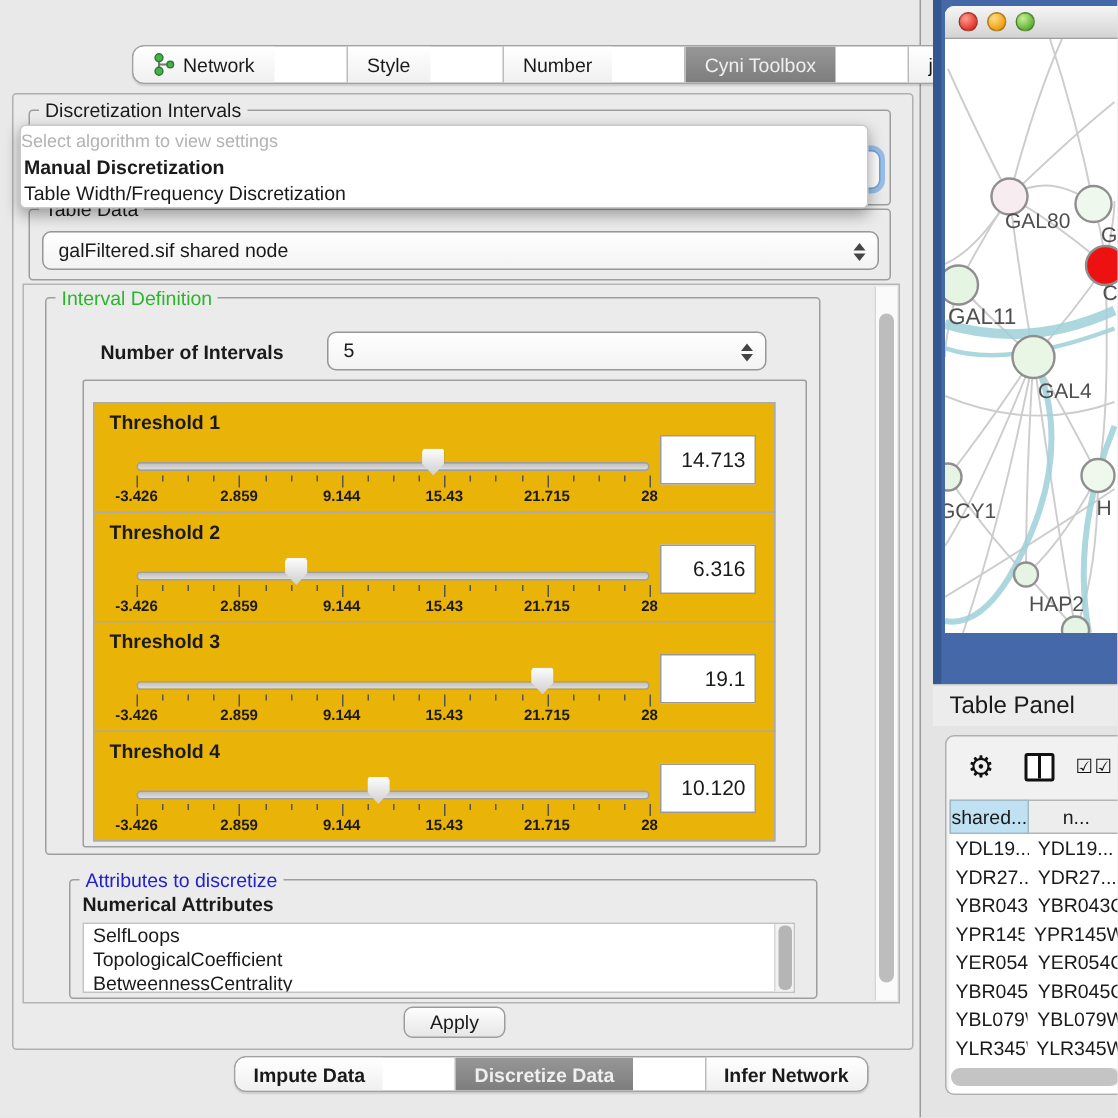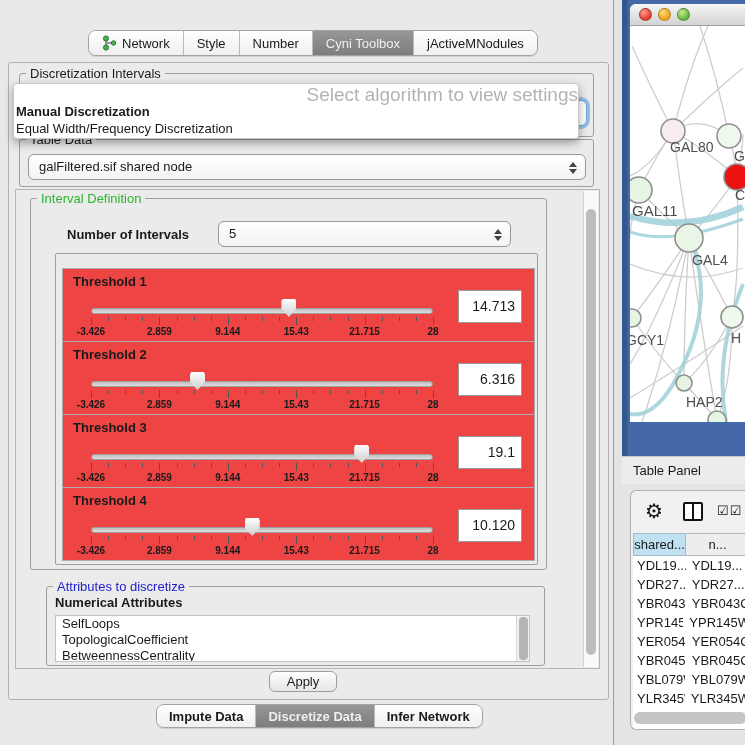--- a/index.html
+++ b/index.html
@@ -14,21 +14,21 @@
   .cp-titlebar { position:absolute; left:0; top:0; right:0; height:25px;
         background:linear-gradient(#f3f3f3,#ddd); border-bottom:1px solid #b2b2b2;
         display:flex; align-items:center; padding:0 10px; font-size:13px; }
   .cp-title { flex:1; }
   .float-box { width:11px; height:11px; border:1.5px solid #2a2a2a; border-radius:2px; margin-right:12px; }
   .close-x { font-size:13px; font-weight:bold; }
 
   
   .segbar { position:absolute; display:flex; border:1px solid #a2a2a2; border-radius:8px;
             overflow:hidden; background:#fff; height:26px;
-            box-shadow:0 1px 1px rgba(0,0,0,.12); }
+            box-shadow:0 1px 1px rgba(0,0,0,.12);gap:48px; }
   .seg { display:flex; align-items:center; gap:5px; padding:0 13px; font-size:13px;
          background:linear-gradient(#ffffff,#f0f0f0); border-left:1px solid #bbb; white-space:nowrap; }
   .seg:first-child { border-left:none; }
   .seg.active { background:linear-gradient(#979797,#7d7d7d); color:#efefef; }
   .topbar { top:30px; left:88px; }
   .botbar { top:704px; left:156px; height:24px; }
   .botbar .seg { padding:0 12px; font-weight:bold; }
 
   
   .content { position:absolute; left:8px; top:62px; width:601px; height:638px;
@@ -49,41 +49,41 @@
   .stepper:after  { border-top:5px solid #444; }
 
   
   .algo-group { left:10px; top:10px; width:575px; height:64px; }
   .algo-combo { left:8px; top:26px; right:6px; background:#fff;
                 border:1px solid #6ea3d8; box-shadow:0 0 0 3px rgba(96,160,228,.6); }
   
   .popup { position:absolute; left:4px; top:20px; width:566px; height:56px; z-index:6;
            background:#fff; border:1px solid #c9c9c9; border-radius:4px;
            box-shadow:0 4px 10px rgba(0,0,0,.35); padding-top:2px; }
-  .popup .ph { text-align:right; color:#b3b3b3; font-size:19px; line-height:17px; }
+  .popup .ph { text-align:left; color:#b3b3b3; font-size:12px; line-height:17px; }
   .popup .opt { font-size:13px; line-height:17px; padding-left:2px; }
   .popup .opt:first-child { font-weight:bold; }
 
   .tdata-group { left:10px; top:76px; width:575px; height:48px; }
   .tdata-combo { left:8px; top:14px; right:7px; }
 
   
   .scrollpane { position:absolute; left:6px; top:126px; width:585px; height:480px;
                 border:1px solid #b5b5b5; background:#ebebeb; }
   .vsb { position:absolute; top:1px; bottom:1px; right:1px; width:15px;
          background:#fafafa; border-left:1px solid #d5d5d5; }
   .vsb .thumbv { position:absolute; left:2px; width:10px; border-radius:5px; background:#bdbdbd; }
 
   .interval-group { left:14px; top:8px; width:517px; height:372px; }
   .noi-label { position:absolute; left:36px; top:28px; font-weight:bold; font-size:13px; }
   .noi-combo { left:187px; top:22px; width:293px; }
   .thr-group { left:24px; top:54px; width:483px; height:312px; border-radius:2px; }
 
-  .th-item { position:relative; margin:-1px 2px 0 6px; height:74px;
-             border:1px solid #ababab; background:#ef4444; }
+  .th-item { position:relative; margin:-1px 20px 0 6px; height:74px;
+             border:1px solid #ababab; background:#eab308; }
   .th-item:first-child { margin-top:14px; }
   .th-label { position:absolute; left:10px; top:5px; font-weight:bold; font-size:13px; }
   .th-slider { position:absolute; left:28px; top:0; width:342px; height:74px; }
   .track { position:absolute; left:0; right:0; top:39px; height:6px; border-radius:3px;
            background:linear-gradient(#bfbfbf,#dedede); border:1px solid #9f9f9f; }
   .thumb { position:absolute; top:30px; width:15px; height:18px;
            background:linear-gradient(#fdfdfd,#cfcfcf);
            clip-path:polygon(8% 0,92% 0,100% 12%,100% 55%,50% 100%,0 55%,0 12%);
            filter:drop-shadow(0 0 1px #777); }
   .ruler { position:absolute; left:0; width:342px; top:48px; height:9px; }
@@ -119,21 +119,21 @@
   .net-titlebar { height:22px; background:linear-gradient(#f6f6f6,#d3d3d3);
                   border-bottom:1px solid #9f9f9f; display:flex; align-items:center;
                   gap:6px; padding-left:9px; }
   .light { width:13px; height:13px; border-radius:50%; border:1px solid rgba(0,0,0,.28); }
   .light.red    { background:radial-gradient(circle at 35% 30%, #ff9d93, #e23a2e 70%); }
   .light.yellow { background:radial-gradient(circle at 35% 30%, #ffdd85, #f0a112 70%); }
   .light.green  { background:radial-gradient(circle at 35% 30%, #c9ef92, #61b33a 70%); }
   .canvas { position:relative; width:120px; height:396px; background:#fff; }
 
   .tp-bar { position:absolute; left:622px; top:456px; width:123px; height:28px;
-            background:#ececec; border-top:1px solid #c9c9c9; font-size:13px;
+            background:#ececec; border-top:1px solid #c9c9c9; font-size:16px;
             line-height:28px; padding-left:11px; }
   .tablewin { position:absolute; left:630px; top:490px; width:120px; height:240px;
               background:#f1f1f1; border:1px solid #b0b0b0; border-right:none;
               border-radius:6px 0 0 6px; overflow:hidden; }
   .tp-toolbar { position:relative; height:42px; }
   .gear { position:absolute; left:14px; top:8px; font-size:20px; color:#111; }
   .colsicon { position:absolute; left:52px; top:11px; width:20px; height:19px;
               border:2px solid #111; border-radius:2px; background:#fff; }
   .colsicon:before { content:""; position:absolute; left:7px; top:0; bottom:0; width:2px; background:#111; }
   .cbicons { position:absolute; left:86px; top:12px; font-size:13px; letter-spacing:1px; color:#111; }
@@ -188,21 +188,21 @@
       <span class="legend">Discretization Intervals</span>
       <div class="combo algo-combo">
         <span class="stepper"></span>
       </div>
     </div>
 
     <div class="popup">
       <div class="ph">Select algorithm to view settings</div>
       <div id="popup-options">
           <div class="opt">Manual Discretization</div>
-          <div class="opt">Equal Width/Frequency Discretization</div>
+          <div class="opt">Table Width/Frequency Discretization</div>
         </div>
     </div>
 
     <div class="group tdata-group">
       <span class="legend">Table Data</span>
       <div class="combo tdata-combo">
         <span>galFiltered.sif shared node</span>
         <span class="stepper"></span>
       </div>
     </div>

